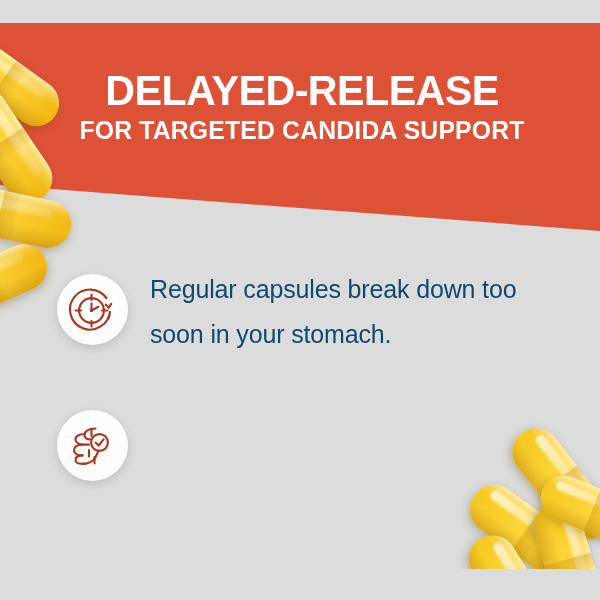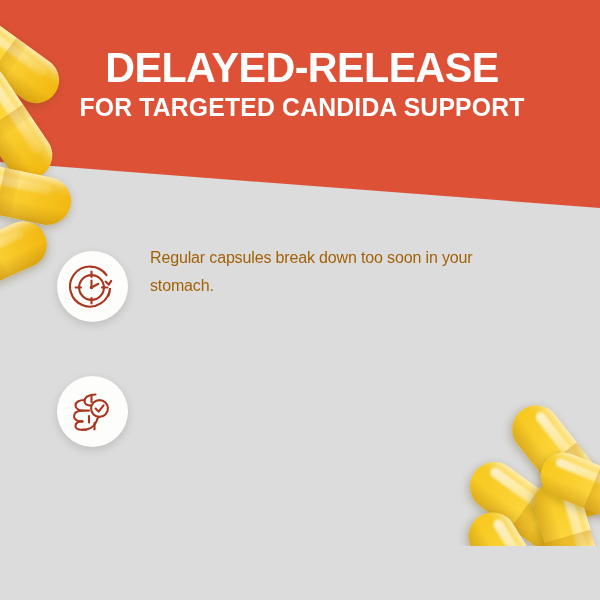--- a/index.html
+++ b/index.html
@@ -11,20 +11,21 @@
     position:relative;
   }
 
   .canvas {
     position:absolute;
     inset:0;
     width:600px;
     height:546px;
     background:#dcdcdc;
     overflow:hidden;
+    margin-top:23px;
   }
 
   
   .header-band {
     position:absolute;
     left:0; top:0;
     width:600px; height:215px;
     background:#dd5236;
     -webkit-clip-path: polygon(0 0, 100% 0, 100% 208px, 0 162px);
     clip-path: polygon(0 0, 100% 0, 100% 208px, 0 162px);
@@ -123,22 +124,22 @@
     background:#fdfdfc;
     box-shadow:0 3px 9px rgba(60,55,50,0.18);
     display:flex;
     align-items:center;
     justify-content:center;
     margin-top:13px;
   }
   .icon-badge svg { display:block; }
 
   .feature-text {
-    color:#a16207;
-    font-size:16px;
+    color:#0c4a6e;
+    font-size:25px;
     line-height:1.78;
     letter-spacing:-0.15px;
     max-width:372px;
     padding-top:6px;
   }
 </style>
 </head>
 <body>
 
 <div class="canvas">

